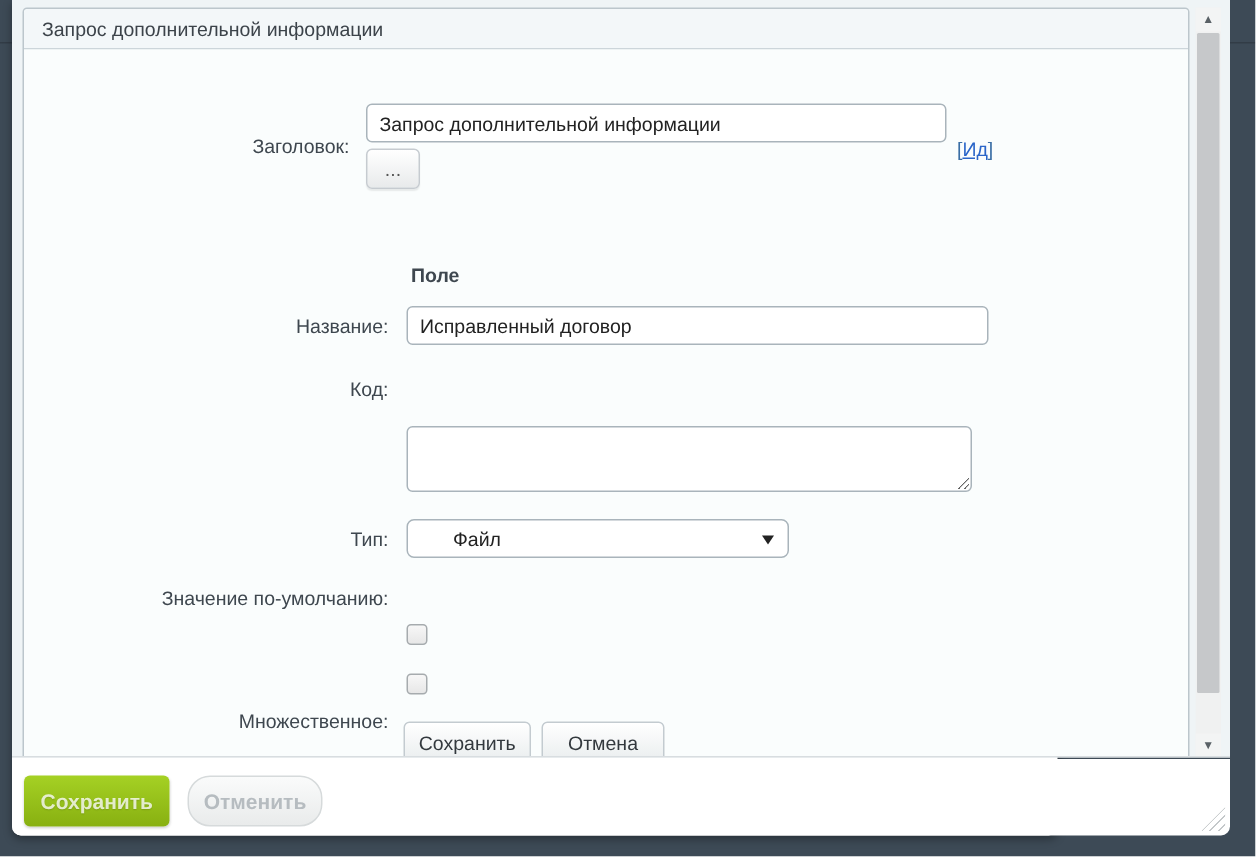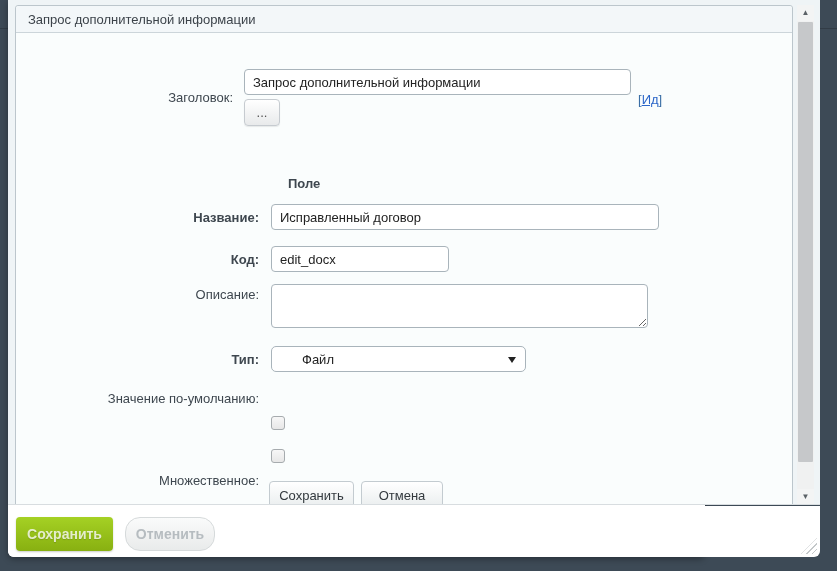--- a/index.html
+++ b/index.html
@@ -16,21 +16,21 @@
   .viewport { position:absolute; left:0; top:0; width:812px; height:505px; background:#eff4f6;
               border-bottom:1px solid #d8dde0; overflow:hidden; border-radius:0; }
 
   .editbox { position:absolute; left:7px; top:5px; width:778px; height:520px;
              background:#fafdfd; border:1px solid #bcc6cc; border-radius:3px; }
   .editbox-header { position:absolute; left:0; top:0; width:100%; height:27px; background:#f3f7f9;
                     border-bottom:1px solid #ccd5da; line-height:27px; padding-left:12px;
                     color:#3c434a; font-size:13px; border-radius:3px 3px 0 0; }
 
   .lbl { position:absolute; left:0; width:243px; text-align:right; color:#3e474f; font-size:13px; white-space:nowrap; }
-  .lbl.bold { font-weight:bold; }
+  .lbl.bold { font-weight:normal; }
   .lbl-title { width:217px; }
 
   .txt { position:absolute; border:1px solid #a9b4bb; border-radius:4px; background:#fff;
          font-family:"Liberation Sans", sans-serif; font-size:13px; color:#222; padding:0 8px; outline:none; }
   textarea.txt { padding:4px 8px; resize:both; }
 
   .section-heading { position:absolute; font-weight:bold; color:#3e474f; }
 
   .id-link { position:absolute; font-size:13px; color:#3a6ea5; white-space:nowrap; }
   .id-link a { color:#2b66c9; text-decoration:underline; cursor:pointer; }
@@ -89,29 +89,27 @@
       <div class="editbox">
         <div class="editbox-header">
           <span>Запрос дополнительной информации</span>
         </div>
 
         <label class="lbl lbl-title" style="top:84px;">Заголовок:</label>
         <input class="txt" style="left: 228px; top: 63px; width: 387px; height: 26px;" type="text" value="Запрос дополнительной информации">
         <span class="id-link" style="left:622px; top:86px;"><span>[</span><a>Ид</a><span>]</span></span>
         <button class="btn-more" style="left:228px; top:93px;">...</button>
 
-        <div class="section-heading" style="left:272px; top:170px;">Поле</div>
+        <div class="section-heading" style="left:258px; top:170px;">Поле</div>
 
         <label class="lbl bold" style="top:204px;">Название:</label>
         <input class="txt" style="left: 255px; top: 198px; width: 388px; height: 26px;" type="text" value="Исправленный договор">
 
         <label class="lbl bold" style="top:246px;">Код:</label>
-        <input class="txt" style="left: 255px; top: 240px; width: 178px; height: 26px;" type="text" value="edit_docx">
 
-        <label class="lbl" style="top:281px;">Описание:</label>
         <textarea class="txt" style="left: 255px; top: 278px; width: 377px; height: 44px;"></textarea>
 
         <label class="lbl bold" style="top:346px;">Тип:</label>
         <div class="select-wrap" style="left:255px; top:340px; width:255px; height:26px;">
           <select>
             <option>Файл</option>
           </select>
           <span class="select-arrow"></span>
         </div>
 

